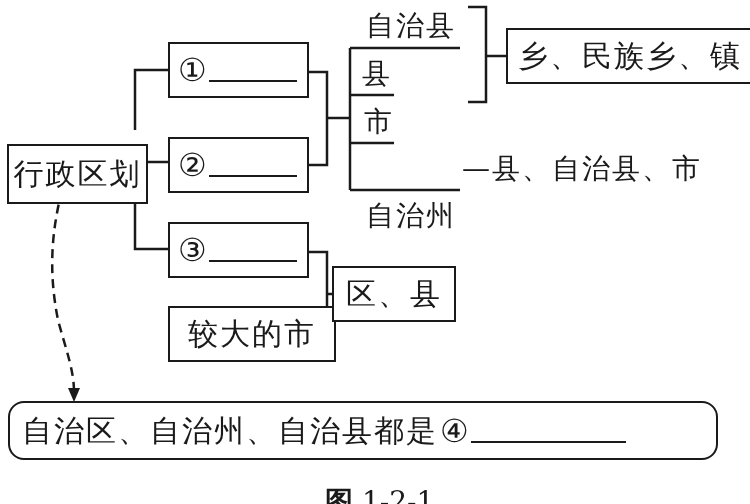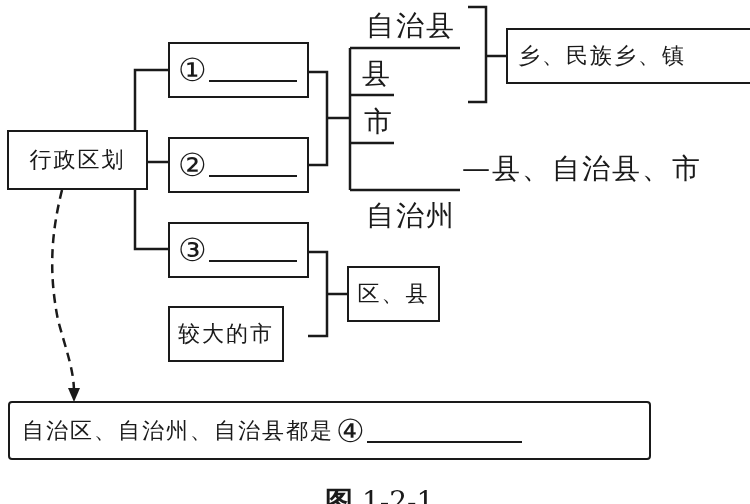--- a/index.html
+++ b/index.html
@@ -1,20 +1,20 @@
 <!DOCTYPE html>
 <html><head>
 <meta charset="utf-8">
 <style>
   html, body { margin: 0; padding: 0; background: #ffffff; }
   body { width: 750px; height: 504px; position: relative; overflow: hidden;
          font-family: "DejaVu Serif", "Liberation Serif", serif; color: #1a1a1a; }
   .box { position: absolute; border: 2.5px solid #1a1a1a; box-sizing: border-box;
          background: #fff; display: flex; align-items: center; }
-  .txt { font-size: 22px; letter-spacing: 2px; white-space: nowrap; line-height: 1; }
+  .txt { font-size: 30px; letter-spacing: 2px; white-space: nowrap; line-height: 1; }
   .num { font-size: 32px; line-height: 1; }
   .blank { display: inline-block; border-bottom: 2.5px solid #1a1a1a; height: 0; vertical-align: baseline; }
   .label { position: absolute; font-size: 28px; letter-spacing: 2px; white-space: nowrap; line-height: 1; }
   svg.lines { position: absolute; left: 0; top: 0; }
   .caption { position: absolute; left: 325px; top: 488px; font-size: 28px; white-space: nowrap; line-height: 1; }
   .caption b { font-family: "DejaVu Sans", sans-serif; font-weight: bold; }
 </style>
 </head>
 <body>
 
@@ -38,58 +38,58 @@
     <line x1="486" y1="56" x2="506" y2="56"></line>
 
     <polyline points="309,252 327,252 327,336 308,336"></polyline>
     <line x1="327" y1="294" x2="347" y2="294"></line>
 
     <path d="M62,190 C52,230 48,270 58,320 C66,350 74,370 74,392" stroke-dasharray="9,6"></path>
   </g>
   <polygon points="68,388 80,388 74,402" fill="#1a1a1a"></polygon>
 </svg>
 
-<div class="box" style="left:7px; top:130px; width:141px; height:60px; justify-content:center;">
+<div class="box" style="left:7px; top:144px; width:141px; height:60px; justify-content:center;">
   <span class="txt">行政区划</span>
 </div>
 
 <div class="box" style="left:168px; top:42px; width:141px; height:56px; padding-left:8px;">
   <span class="num">①</span>
   <span class="blank" style="width:88px; margin-left:2px; margin-top:22px;"></span>
 </div>
 
 <div class="box" style="left:168px; top:137px; width:141px; height:56px; padding-left:8px;">
   <span class="num">②</span>
   <span class="blank" style="width:88px; margin-left:2px; margin-top:22px;"></span>
 </div>
 
 <div class="box" style="left:168px; top:222px; width:141px; height:56px; padding-left:8px;">
   <span class="num">③</span>
   <span class="blank" style="width:88px; margin-left:2px; margin-top:22px;"></span>
 </div>
 
-<div class="box" style="left:168px; top:306px; width:116px; height:56px; justify-content:center;">
+<div class="box" style="left:168px; top:306px; width:168px; height:56px; justify-content:center;">
   <span class="txt">较大的市</span>
 </div>
 
-<div class="box" style="left:347px; top:266px; width:93px; height:56px; justify-content:center;">
+<div class="box" style="left:332px; top:266px; width:124px; height:56px; justify-content:center;">
   <span class="txt">区、县</span>
 </div>
 
 <div class="box" style="left:506px; top:28px; width:250px; height:56px; padding-left:10px;">
   <span class="txt">乡、民族乡、镇</span>
 </div>
 
 <span class="label" style="left:366px; top:12px;">自治县</span>
 <span class="label" style="left:362px; top:60px;">县</span>
 <span class="label" style="left:364px; top:108px;">市</span>
 <span class="label" style="left:366px; top:155px;margin-top:47px;">自治州</span>
 <span class="label" style="left:462px; top:155px;">—县、自治县、市</span>
 
-<div class="box" style="left:8px; top:401px; width:643px; height:59px; border-radius:4px; padding-left:12px;">
+<div class="box" style="left:8px; top:401px; width:710px; height:59px; border-radius:16px; padding-left:12px;">
   <span class="txt">自治区、自治州、自治县都是</span>
   <span class="num" style="margin-left:2px;">④</span>
   <span class="blank" style="width:155px; margin-left:2px; margin-right:6px; margin-top:22px;"></span>
 </div>
 
 <div class="caption">
   <b>图</b>
   <span>1-2-1</span>
 </div>
 

